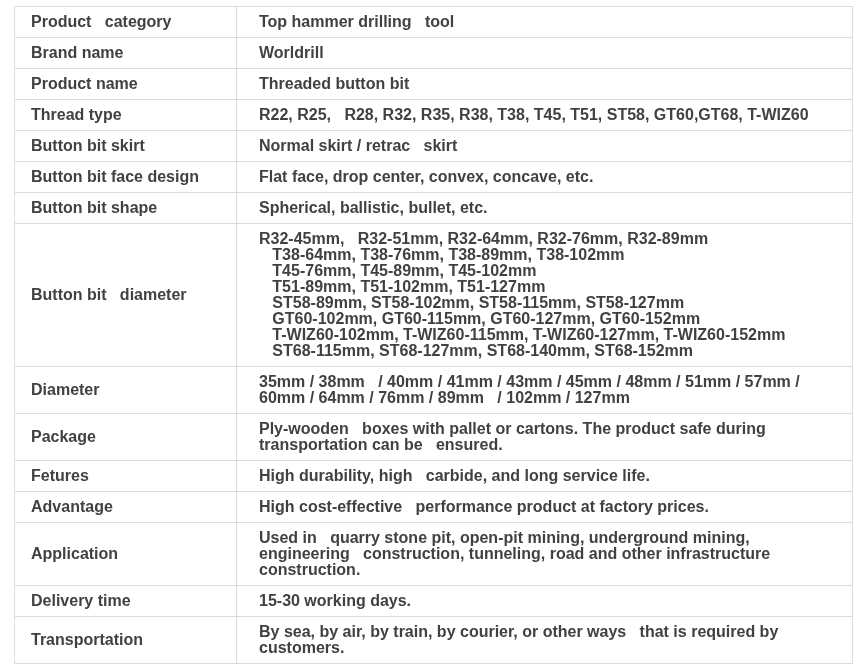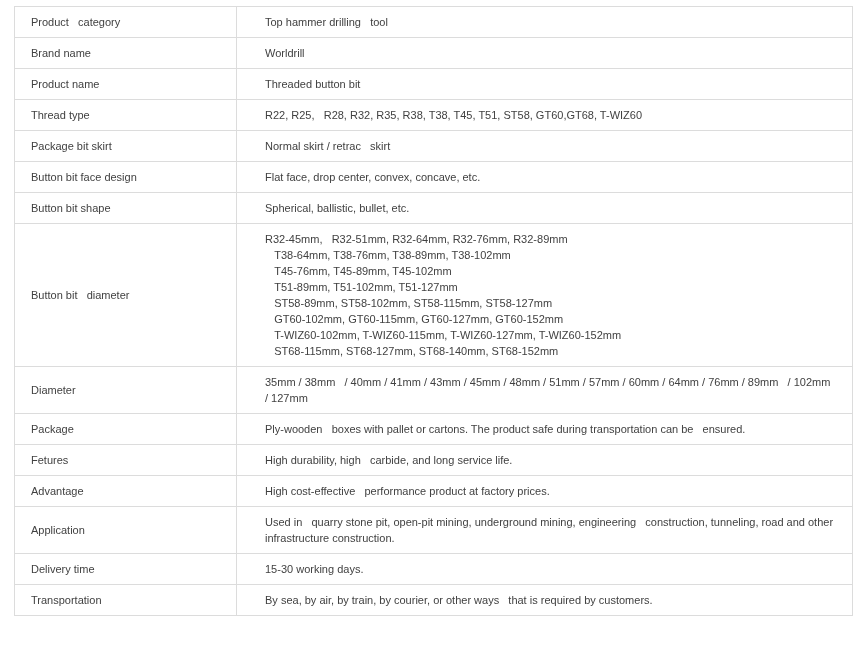--- a/index.html
+++ b/index.html
@@ -24,32 +24,33 @@
     left:14px;
     top:6px;
     width:839px;
     border-collapse:collapse;
     table-layout:fixed;
     background:var(--bg);
   }
   table.spec td{
     border:1px solid var(--border-color);
     vertical-align:middle;
-    font-size:11px;
+    font-size:16px;
     line-height:16px;
     color:var(--text-color);
     white-space:pre-wrap;
     word-wrap:break-word;
+    font-weight:bold;
   }
   td.label-cell{
     width:197px;
     padding:7px 8px 7px 16px;
   }
   td.value-cell{
-    padding:7px 16px 7px 28px;
+    padding:7px 16px 7px 22px;
   }
 </style>
 </head>
 <body>
 
 <table class="spec">
   <tbody>
   <tr>
     <td class="label-cell">Product   category</td>
     <td class="value-cell">Top hammer drilling   tool</td>
@@ -65,21 +66,21 @@
     <td class="value-cell">Threaded button bit</td>
   </tr>
 
 
   <tr>
     <td class="label-cell">Thread type</td>
     <td class="value-cell">R22, R25,   R28, R32, R35, R38, T38, T45, T51, ST58, GT60,GT68, T-WIZ60</td>
   </tr>
 
   <tr>
-    <td class="label-cell">Package bit skirt</td>
+    <td class="label-cell">Button bit skirt</td>
     <td class="value-cell">Normal skirt / retrac   skirt</td>
   </tr>
 
   <tr>
     <td class="label-cell">Button bit face design</td>
     <td class="value-cell">Flat face, drop center, convex, concave, etc.</td>
   </tr>
 
   <tr>
     <td class="label-cell">Button bit shape</td>

